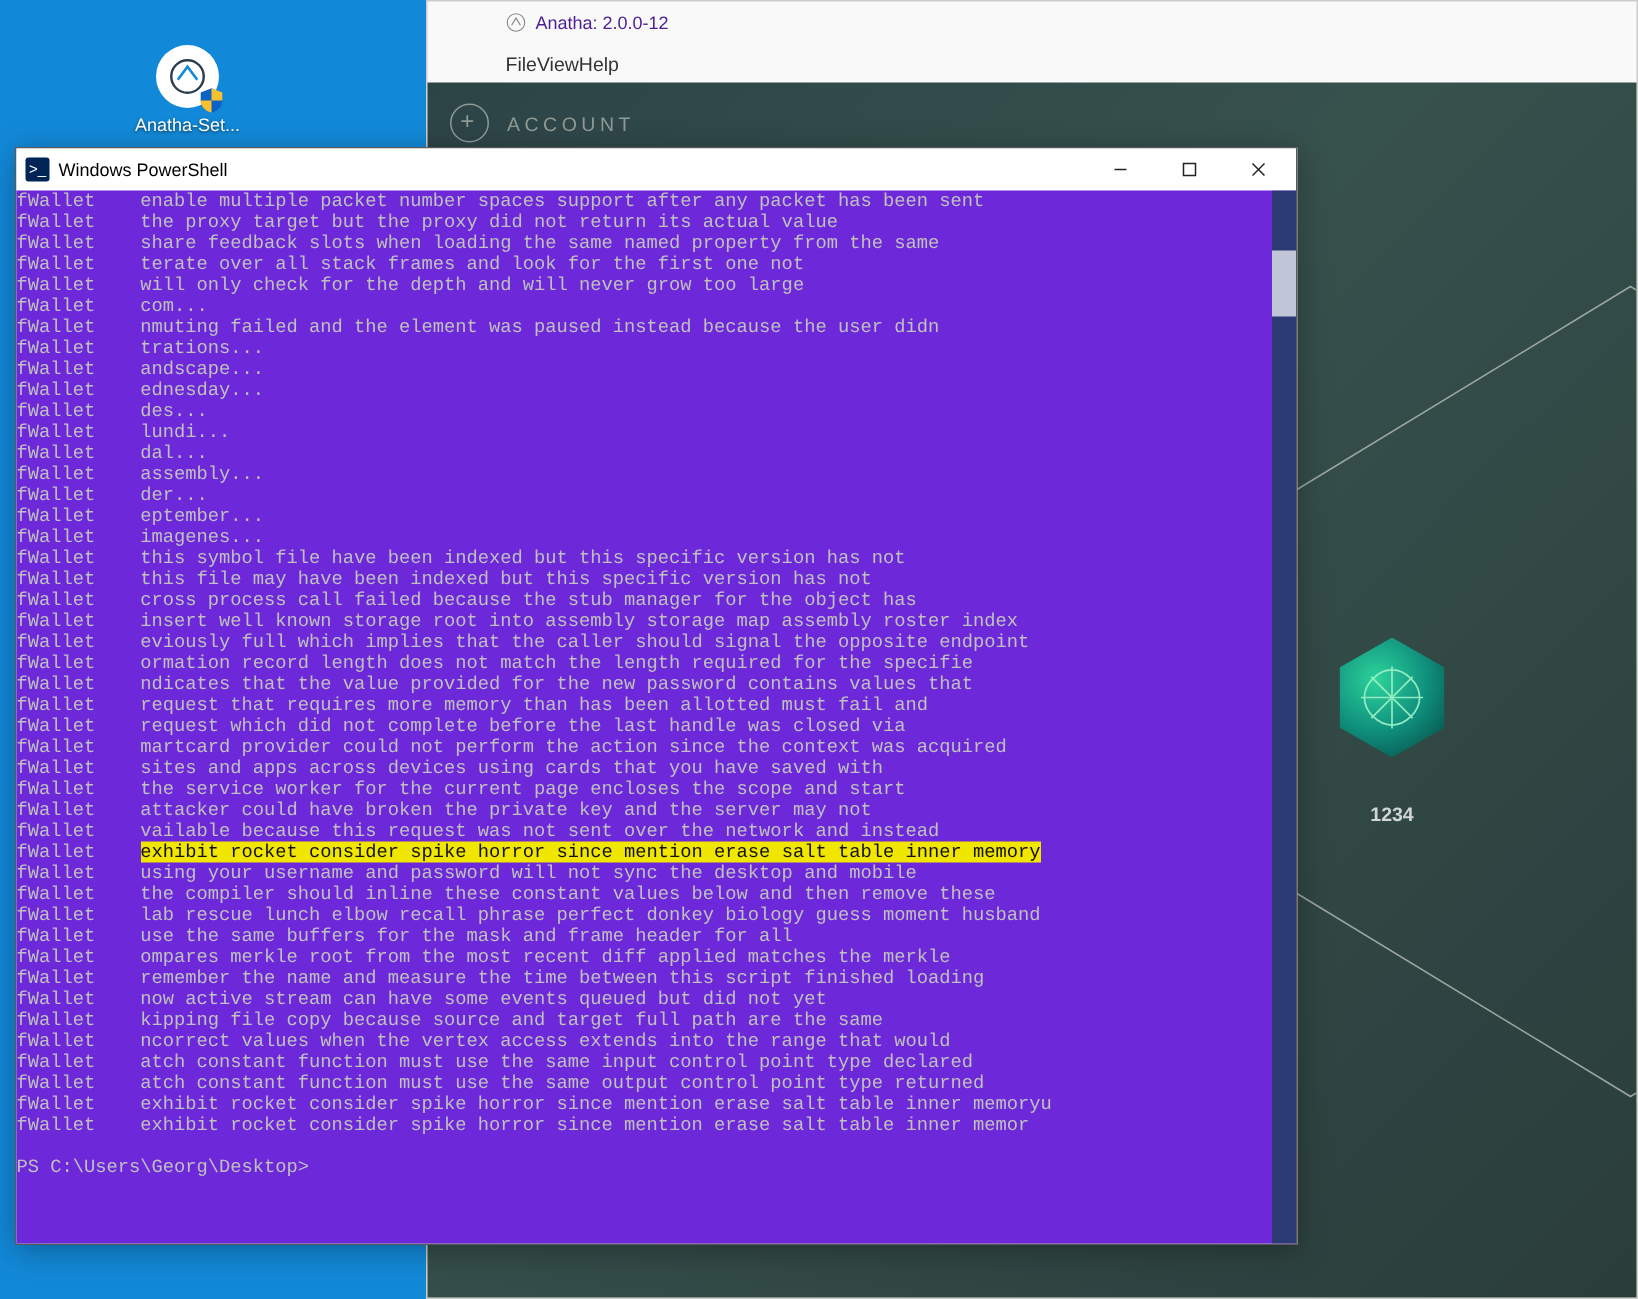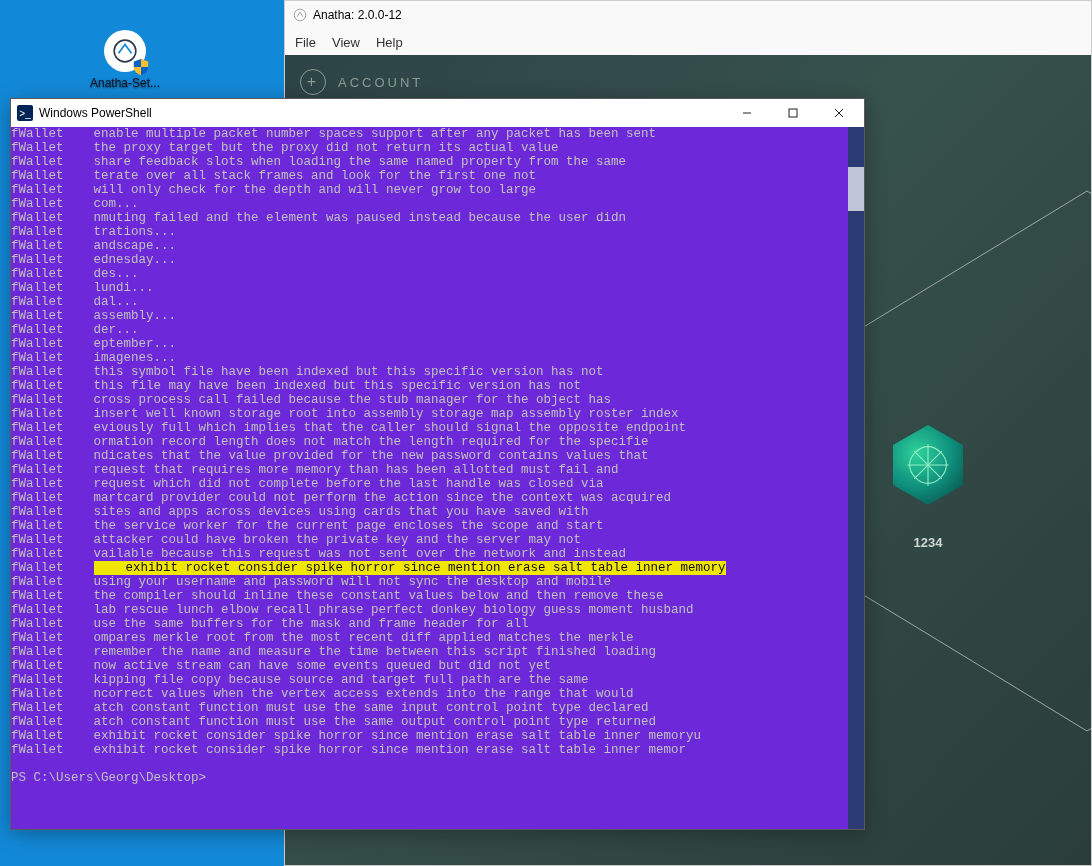--- a/index.html
+++ b/index.html
@@ -4,31 +4,31 @@
 <style>
   * { margin:0; padding:0; box-sizing:border-box; }
   body {
     width:1092px; height:866px; overflow:hidden;
     font-family:"Segoe UI",Tahoma,sans-serif; font-size:13px;
     background:#1289d8; position:relative;
   }
   
   .desktop-icon { position:absolute; left:86px; top:30px; width:78px;
     display:flex; flex-direction:column; align-items:center; gap:4px;
-    color:#0f172a; font-size:12px; text-shadow:0 1px 2px rgba(0,0,0,.6); }
+    color:#ffffff; font-size:12px; text-shadow:0 1px 2px rgba(0,0,0,.6); }
   .desktop-icon .iconbox { width:42px; height:42px; background:#fff; border-radius:50%;
     position:relative; display:flex; align-items:center; justify-content:center; }
   .desktop-icon .shield { position:absolute; right:-4px; bottom:-4px; width:18px; height:18px; }
   
   .anatha { position:absolute; left:284px; top:0; width:808px; height:866px;
     background:#f9f9f9; border:1px solid #ccc; display:flex; flex-direction:column; }
   .anatha-title { height:28px; display:flex; align-items:center; gap:6px; padding:0 8px;
-    color:#000000; font-size:12px; }
-  .anatha-menu { height:26px; display:flex; align-items:center; gap:16px; padding:0 10px;
-    color:#333; font-size:13px; }
+    color:#4c1d95; font-size:12px;margin-left:44px; }
+  .anatha-menu { height:26px; display:flex; align-items:center; gap:0; padding:0 10px;
+    color:#333; font-size:13px;margin-left:42px; }
   .anatha-body { flex:1; background:linear-gradient(135deg,#2d4447,#37514d 40%,#2a3d3b);
     position:relative; overflow:hidden; color:#cfd6d2; }
   .account-btn { position:absolute; left:15px; top:14px; display:flex; align-items:center;
     gap:12px; color:#8f9b94; letter-spacing:3px; font-size:13px; }
   .account-btn .plus { width:26px; height:26px; border:1.5px solid #8f9b94; border-radius:50%;
     display:flex; align-items:center; justify-content:center; font-size:16px; }
   .hex-outline { position:absolute; left:562px; top:126px; width:480px; height:560px;
     pointer-events:none; }
   .wallet { position:absolute; left:608px; top:370px; display:flex; flex-direction:column;
     align-items:center; gap:30px; }
@@ -46,21 +46,21 @@
   .ps-icon { width:16px; height:16px; background:#012456; border-radius:2px;
     display:flex; align-items:center; justify-content:center; color:#fff; font-size:10px; }
   .win-controls { display:flex; }
   .win-controls div { width:46px; height:28px; display:flex; align-items:center;
     justify-content:center; font-size:11px; color:#222; }
   .ps-body { flex:1; background:#6d28d9; color:#c0c0c0;
     font-family:Consolas,"Courier New",monospace; font-size:12.5px; line-height:14px;
     padding:0 0 0 0; position:relative; overflow:hidden; }
   .ps-lines { padding:0 12px 0 0; }
   .ps-line { white-space:pre; }
-  .hl { background:#f0e600; color:#111;padding-left:32px; }
+  .hl { background:#f0e600; color:#111; }
   .ps-prompt { margin-top:14px; white-space:pre; }
   .scrollbar { position:absolute; right:0; top:0; width:16px; height:100%;
     background:#2b3a73; }
   .sb-thumb { position:absolute; right:0; top:40px; width:16px; height:44px; background:#c0c5d8; }
 </style>
 </head>
 <body>
 
 <div class="desktop-icon">
   <div class="iconbox">

